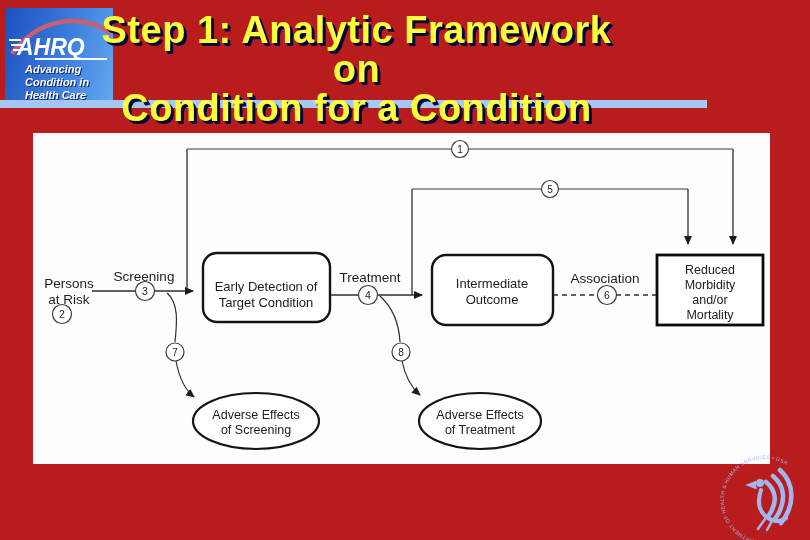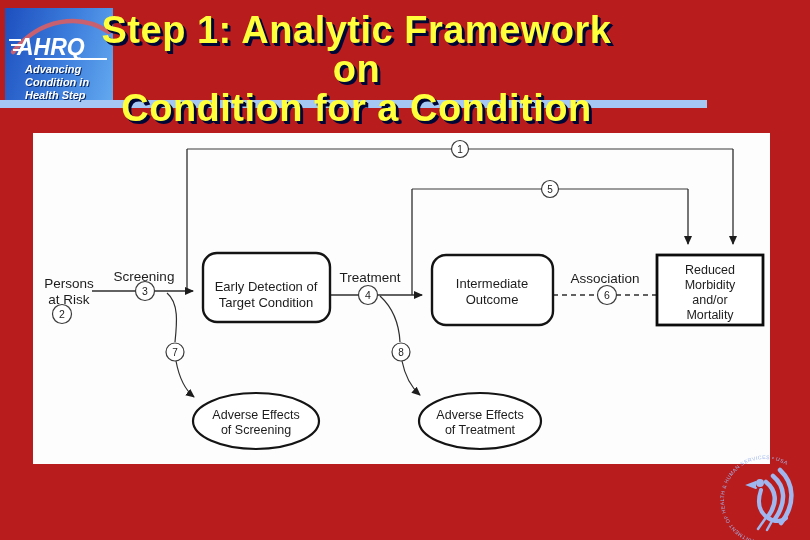--- a/index.html
+++ b/index.html
@@ -55,21 +55,21 @@
         <line x1="6" y1="37" x2="17" y2="37"></line>
         <line x1="8" y1="42" x2="18" y2="42"></line>
       </g>
       <text x="12" y="47" font-size="23" font-weight="bold" font-style="italic" fill="#ffffff">AHRQ</text>
 
       <line x1="30" y1="51" x2="102" y2="51" stroke="#ffffff" stroke-width="2"></line>
     </svg>
     <div class="ahrq-tagline">
       <div>Advancing</div>
       <div>Condition in</div>
-      <div>Health Step</div>
+      <div>Health Care</div>
     </div>
   </div>
 
   <div class="slide-title">
     <div>Step 1: Analytic Framework on</div>
     <div>Condition for a Condition</div>
   </div>
 
   <div class="divider-bar"></div>
 

